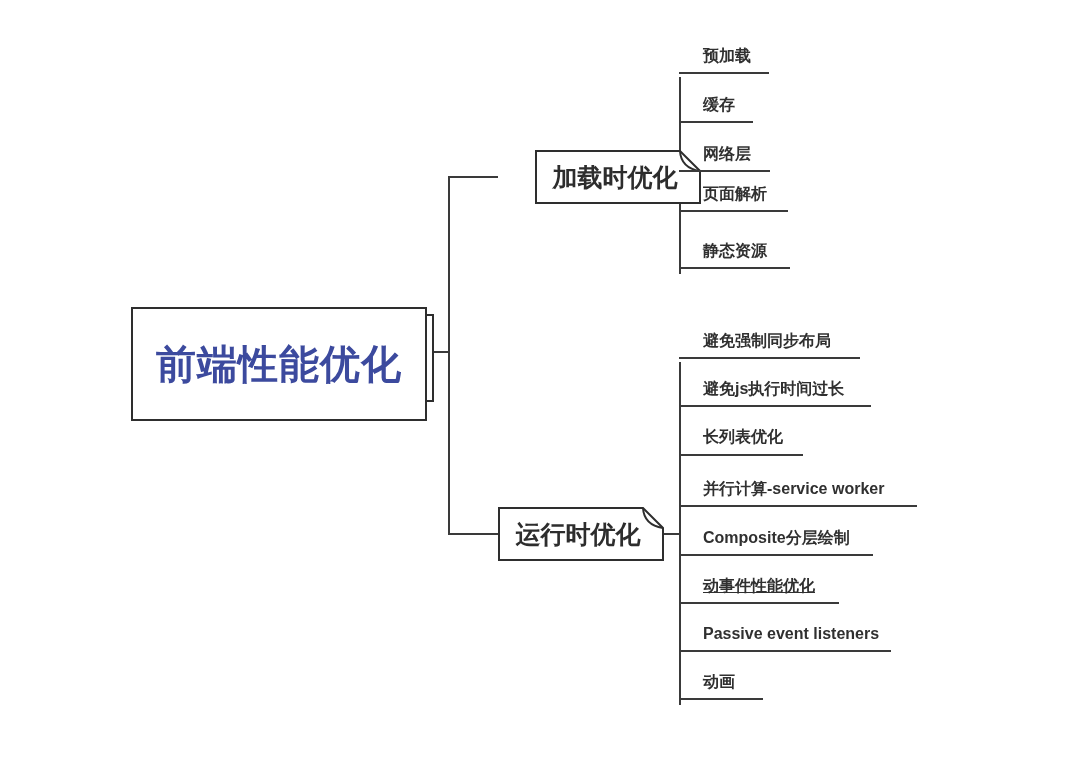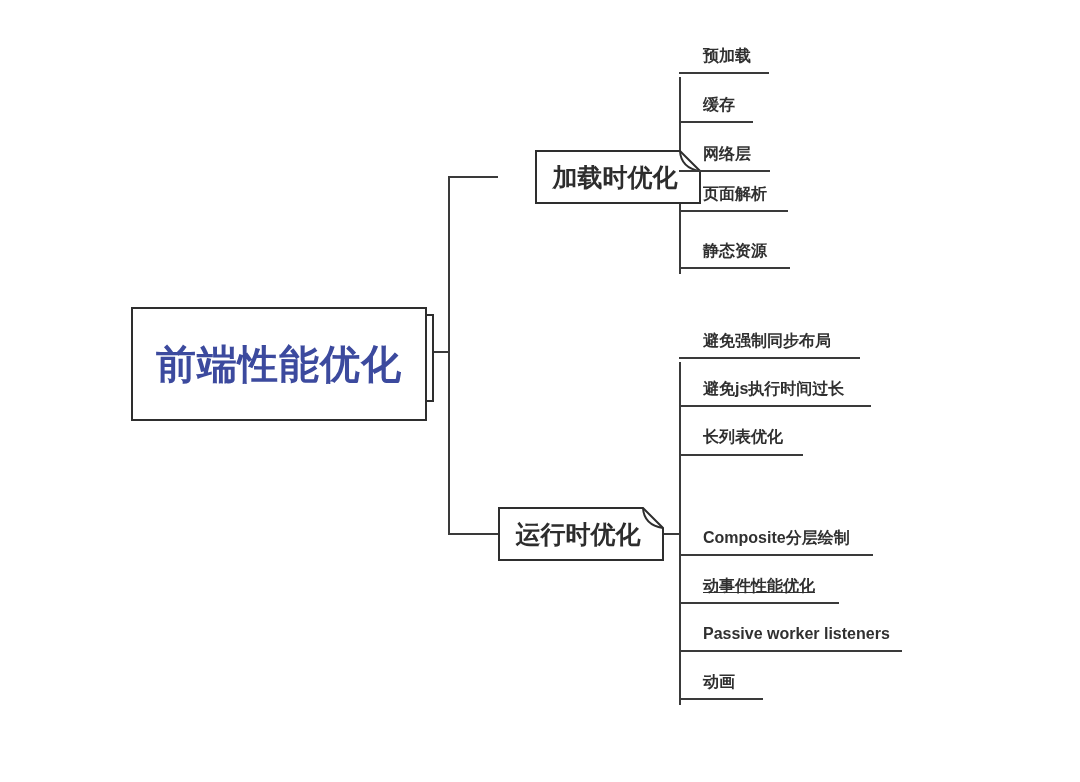--- a/index.html
+++ b/index.html
@@ -99,18 +99,19 @@
 
   <div class="leaf" style="top:47px;min-width:90px;">预加载</div>
   <div class="leaf" style="top:96px;min-width:74px;">缓存</div>
   <div class="leaf" style="top:145px;min-width:91px;">网络层</div>
   <div class="leaf" style="top:185px;min-width:109px;">页面解析</div>
   <div class="leaf" style="top:242px;min-width:111px;">静态资源</div>
 
   <div class="leaf" style="top:332px;min-width:181px;">避免强制同步布局</div>
   <div class="leaf" style="top:380px;min-width:192px;">避免js执行时间过长</div>
   <div class="leaf" style="top:429px;min-width:124px;font-family:Liberation Mono, monospace;">长列表优化</div>
+  <div class="leaf" style="top:480px;min-width:238px;">并行计算-service worker</div>
   <div class="leaf" style="top:529px;min-width:194px;">Composite分层绘制</div>
   <div class="leaf" style="top:577px;min-width:160px;text-decoration:underline;">动事件性能优化</div>
-  <div class="leaf" style="top:625px;min-width:212px;">Passive worker listeners</div>
+  <div class="leaf" style="top:625px;min-width:212px;">Passive event listeners</div>
   <div class="leaf" style="top:673px;min-width:84px;">动画</div>
 
 </div>
 
 </body></html>

